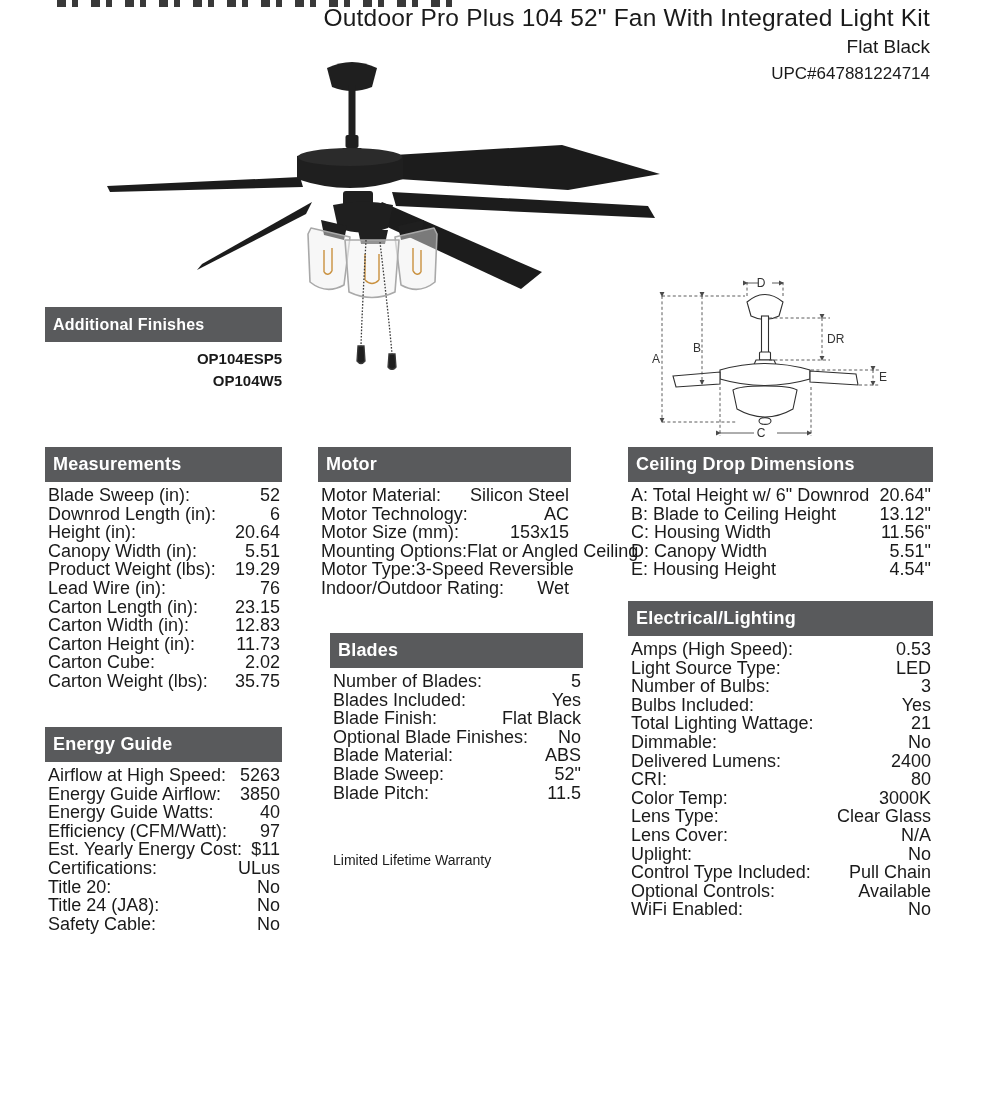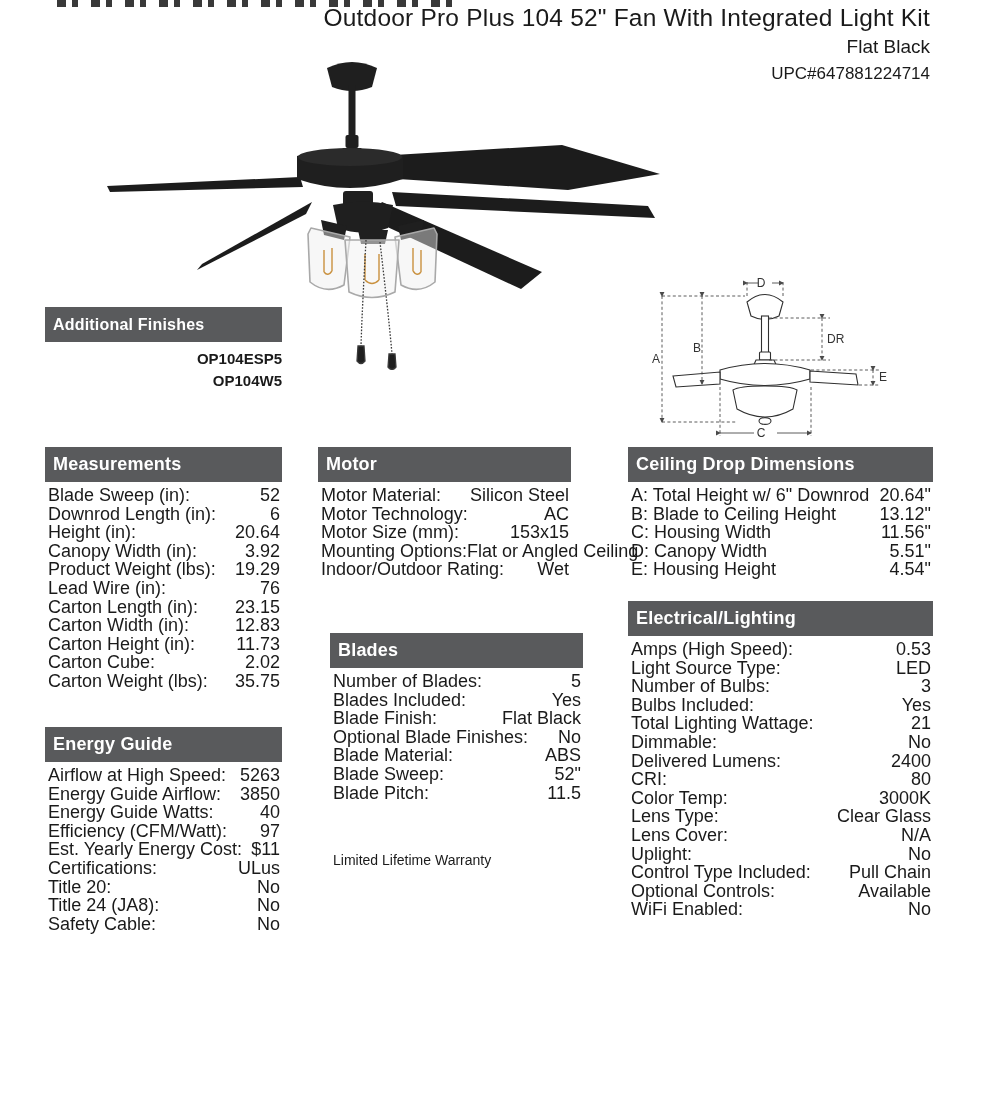--- a/index.html
+++ b/index.html
@@ -175,21 +175,21 @@
         <div class="spec-row">
           <span class="spec-label">Downrod Length (in):</span>
           <span class="spec-value">6</span>
         </div>
         <div class="spec-row">
           <span class="spec-label">Height (in):</span>
           <span class="spec-value">20.64</span>
         </div>
         <div class="spec-row">
           <span class="spec-label">Canopy Width (in):</span>
-          <span class="spec-value">3.92</span>
+          <span class="spec-value">5.51</span>
         </div>
         <div class="spec-row">
           <span class="spec-label">Product Weight (lbs):</span>
           <span class="spec-value">19.29</span>
         </div>
         <div class="spec-row">
           <span class="spec-label">Lead Wire (in):</span>
           <span class="spec-value">76</span>
         </div>
         <div class="spec-row">
@@ -270,20 +270,24 @@
         </div>
         <div class="spec-row">
           <span class="spec-label">Motor Size (mm):</span>
           <span class="spec-value">153x15</span>
         </div>
         <div class="spec-row">
           <span class="spec-label">Mounting Options:</span>
           <span class="spec-value">Flat or Angled Ceiling</span>
         </div>
         <div class="spec-row">
+          <span class="spec-label">Motor Type:</span>
+          <span class="spec-value">3-Speed Reversible</span>
+        </div>
+        <div class="spec-row">
           <span class="spec-label">Indoor/Outdoor Rating:</span>
           <span class="spec-value">Wet</span>
         </div>
       </div>
   </div>
 
   <div class="section" style="left:330px;top:633px;width:253px;">
     <div class="section-header">Blades</div>
     <div class="spec-rows">
         <div class="spec-row">

